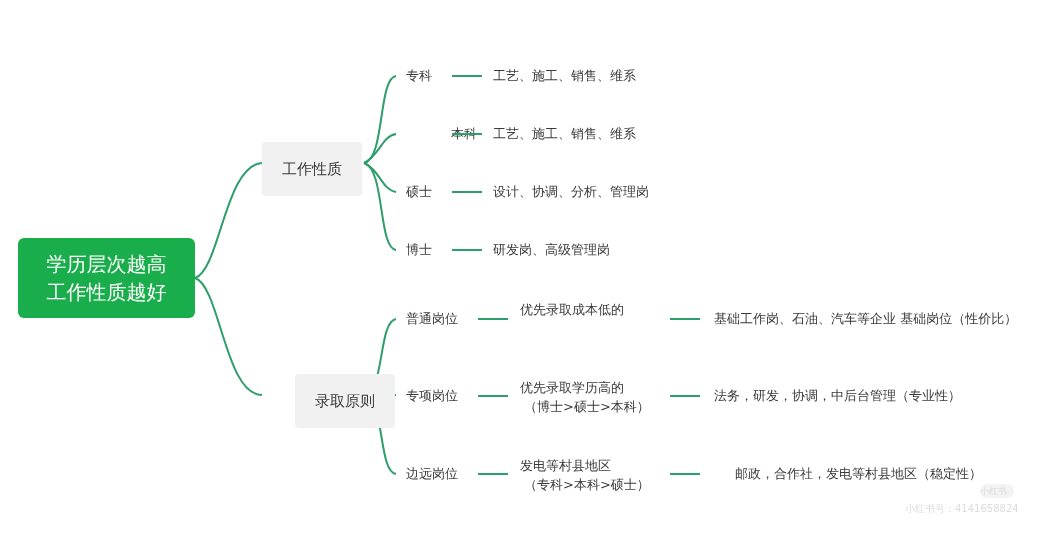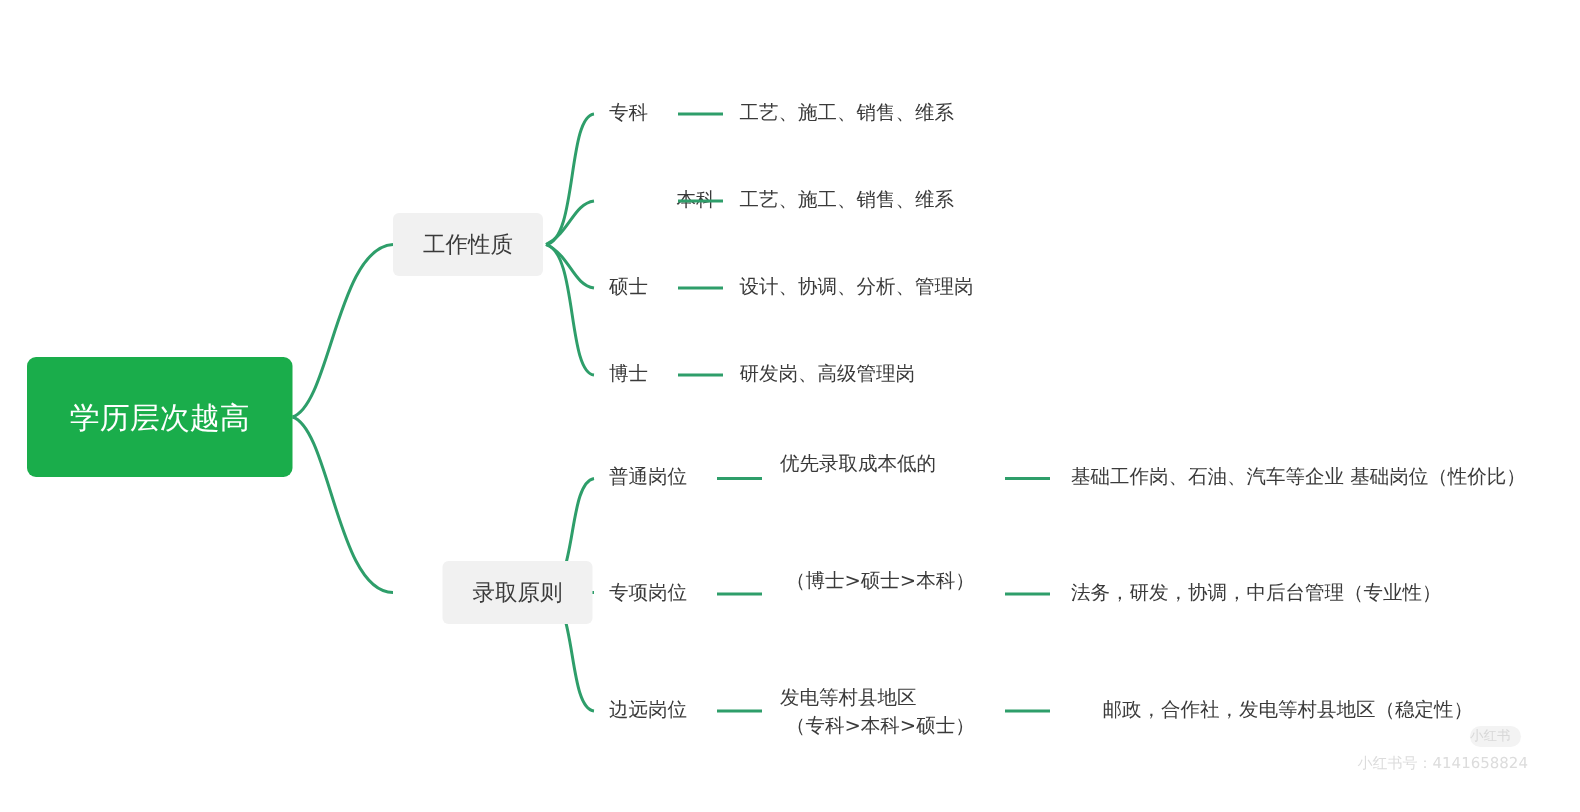--- a/index.html
+++ b/index.html
@@ -12,21 +12,21 @@
     .abs { position: absolute; }
     svg.links { position: absolute; left: 0; top: 0; width: 1053px; height: 541px; pointer-events: none; }
     .root {
       left: 18px; top: 238px; width: 177px; height: 80px;
       background: #1aad4b; border-radius: 6px;
       color: #ffffff; font-size: 20px; line-height: 28px;
       display: flex; flex-direction: column; align-items: center; justify-content: center;
       text-align: center;
     }
     .branch {
-      width: 100px; height: 42px; background: #f1f1f1; border-radius: 4px;
+      width: 100px; height: 54px; background: #f1f1f1; border-radius: 4px;
       font-size: 15px; color: #3a3a3a;
       display: flex; align-items: center; justify-content: center;
     }
     .lvl2 { font-size: 13px; color: #3a3a3a; line-height: 16px; white-space: nowrap; }
     .leaf { font-size: 13px; color: #3a3a3a; line-height: 16px; white-space: nowrap; }
     .mid { font-size: 13px; color: #3a3a3a; line-height: 19px; white-space: nowrap; }
     .mid .l2 { padding-left: 4px; }
     .dash { height: 2px; width: 30px; background: #2e9e6a; }
     .wm-badge {
       left: 980px; top: 484px; width: 34px; height: 14px; border-radius: 7px;
@@ -49,20 +49,21 @@
     <path d="M364,163 C385,168 378,248 396,250"></path>
 
     <path d="M364,395 C385,392 378,322 396,319"></path>
     <path d="M364,395 L396,395"></path>
     <path d="M364,395 C385,398 378,472 396,474"></path>
   </g>
 </svg>
 
 <div class="abs root">
   <span>学历层次越高</span>
+  <span>工作性质越好</span>
 </div>
 
 <div class="abs branch" style="left:262px; top:142px;">
   <span>工作性质</span>
 </div>
 
 <div class="abs lvl2" style="left:406px; top:68px;">专科</div>
 <div class="abs dash" style="left:452px; top:75px;"></div>
 <div class="abs leaf" style="left:493px; top:68px;">工艺、施工、销售、维系</div>
 
@@ -86,20 +87,21 @@
 <div class="abs dash" style="left:478px; top:318px;"></div>
 <div class="abs mid" style="left:520px; top:300px;">
   <div>优先录取成本低的</div>
 </div>
 <div class="abs dash" style="left:670px; top:318px;"></div>
 <div class="abs leaf" style="left:714px; top:311px;">基础工作岗、石油、汽车等企业 基础岗位（性价比）</div>
 
 <div class="abs lvl2" style="left:406px; top:388px;">专项岗位</div>
 <div class="abs dash" style="left:478px; top:395px;"></div>
 <div class="abs mid" style="left:520px; top:378px;">
+  <div>优先录取学历高的</div>
   <div class="l2">（博士&gt;硕士&gt;本科）</div>
 </div>
 <div class="abs dash" style="left:670px; top:395px;"></div>
 <div class="abs leaf" style="left:714px; top:388px;">法务，研发，协调，中后台管理（专业性）</div>
 
 <div class="abs lvl2" style="left:406px; top:466px;">边远岗位</div>
 <div class="abs dash" style="left:478px; top:473px;"></div>
 <div class="abs mid" style="left:520px; top:456px;">
   <div>发电等村县地区</div>
   <div class="l2">（专科&gt;本科&gt;硕士）</div>

